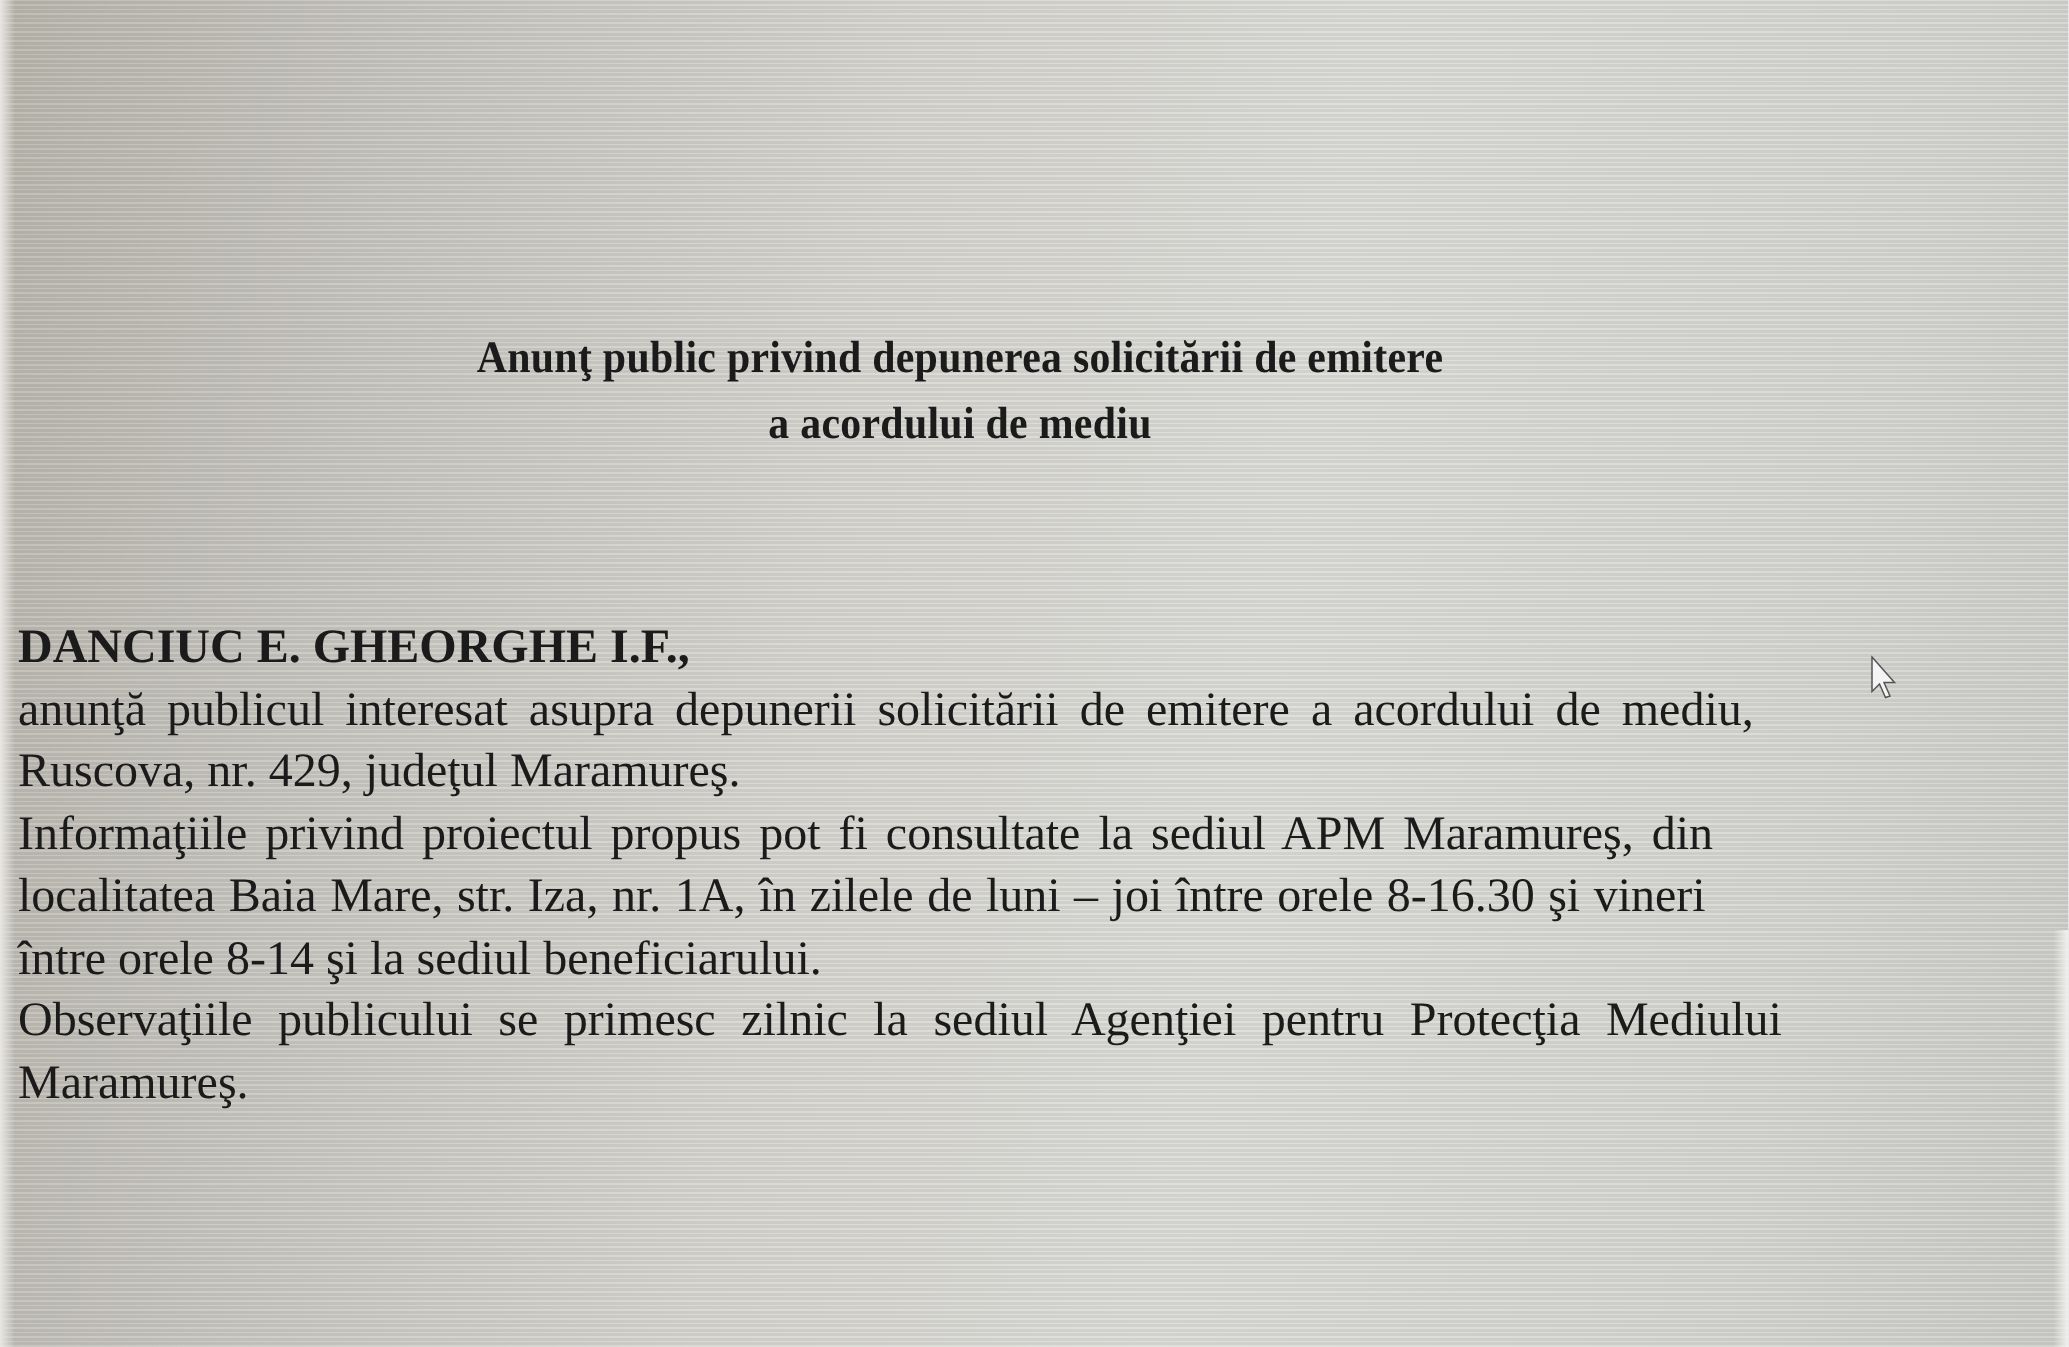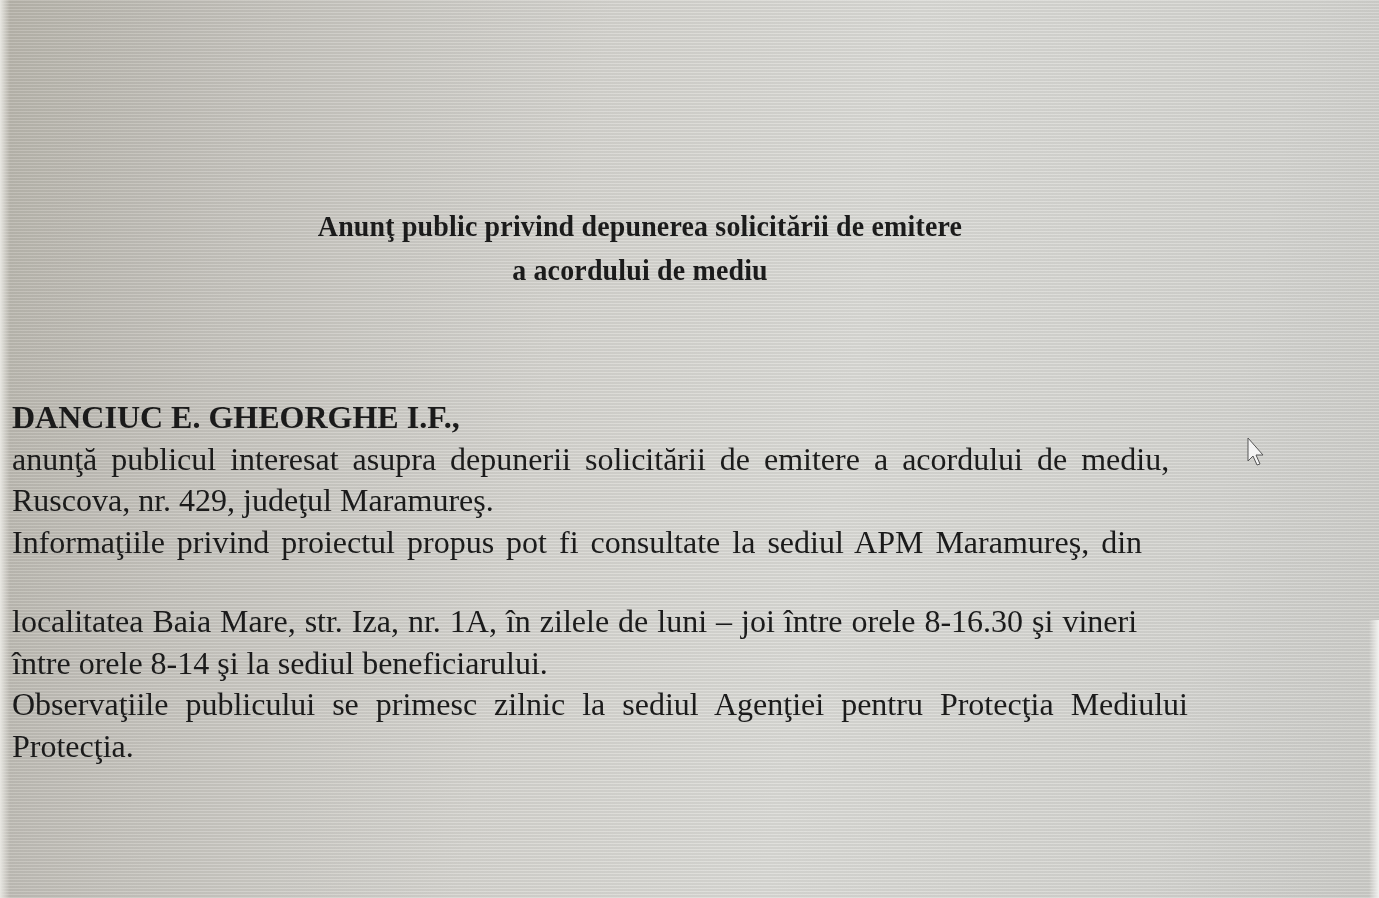--- a/index.html
+++ b/index.html
@@ -28,21 +28,21 @@
       background: linear-gradient(90deg, #e8e7e2, rgba(230,229,224,0));
     }
     .right-edge {
       position: absolute;
       right: 0; top: 620px; bottom: 0;
       width: 10px;
       background: linear-gradient(90deg, rgba(240,240,238,0), #f2f2f0);
     }
     .doc {
       position: absolute;
-      left: 0; top: 4px;
+      left: 0; top: 17px;
       width: 1379px; height: 682px;
     }
     .title {
       position: absolute;
       left: 200px;
       top: 200px;
       width: 880px;
       text-align: center;
       font-weight: bold;
       font-size: 30px;
@@ -87,24 +87,24 @@
     <div>a acordului de mediu</div>
   </div>
 
   <div class="body-text">
     <div class="line" style="justify-content:flex-start;">
       <span class="b" style="margin-right:36px;">DANCIUC E. GHEORGHE I.F.,</span>
     </div>
     <div class="line" style="display:block;word-spacing:6px;">anunţă publicul interesat asupra depunerii solicitării de emitere a acordului de mediu,</div>
     <div class="line" style="display:block;">Ruscova, nr. 429, judeţul Maramureş.</div>
     <div class="line" style="display:block;word-spacing:4px;">Informaţiile privind proiectul propus pot fi consultate la sediul APM Maramureş, din</div>
-    <div class="line" style="display:block;word-spacing:1px;margin-top:38px;">localitatea Baia Mare, str. Iza, nr. 1A, în zilele de luni – joi între orele 8-16.30 şi vineri</div>
+    <div class="line" style="display:block;word-spacing:1px;">localitatea Baia Mare, str. Iza, nr. 1A, în zilele de luni – joi între orele 8-16.30 şi vineri</div>
     <div class="line" style="display:block;">între orele 8-14 şi la sediul beneficiarului.</div>
     <div class="line" style="display:block;word-spacing:9px;">Observaţiile publicului se primesc zilnic la sediul Agenţiei pentru Protecţia Mediului</div>
-    <div class="line" style="display:block;">Protecţia.</div>
+    <div class="line" style="display:block;">Maramureş.</div>
   </div>
 </div>
 
 <div class="cursor">
   <svg width="20" height="30" viewBox="0 0 20 30">
     <path d="M2 1 L2 24 L7 19 L11 28 L14 27 L10 18 L17 18 Z" fill="#f4f4f4" stroke="#555" stroke-width="1"></path>
   </svg>
 </div>
 
 </body></html>

